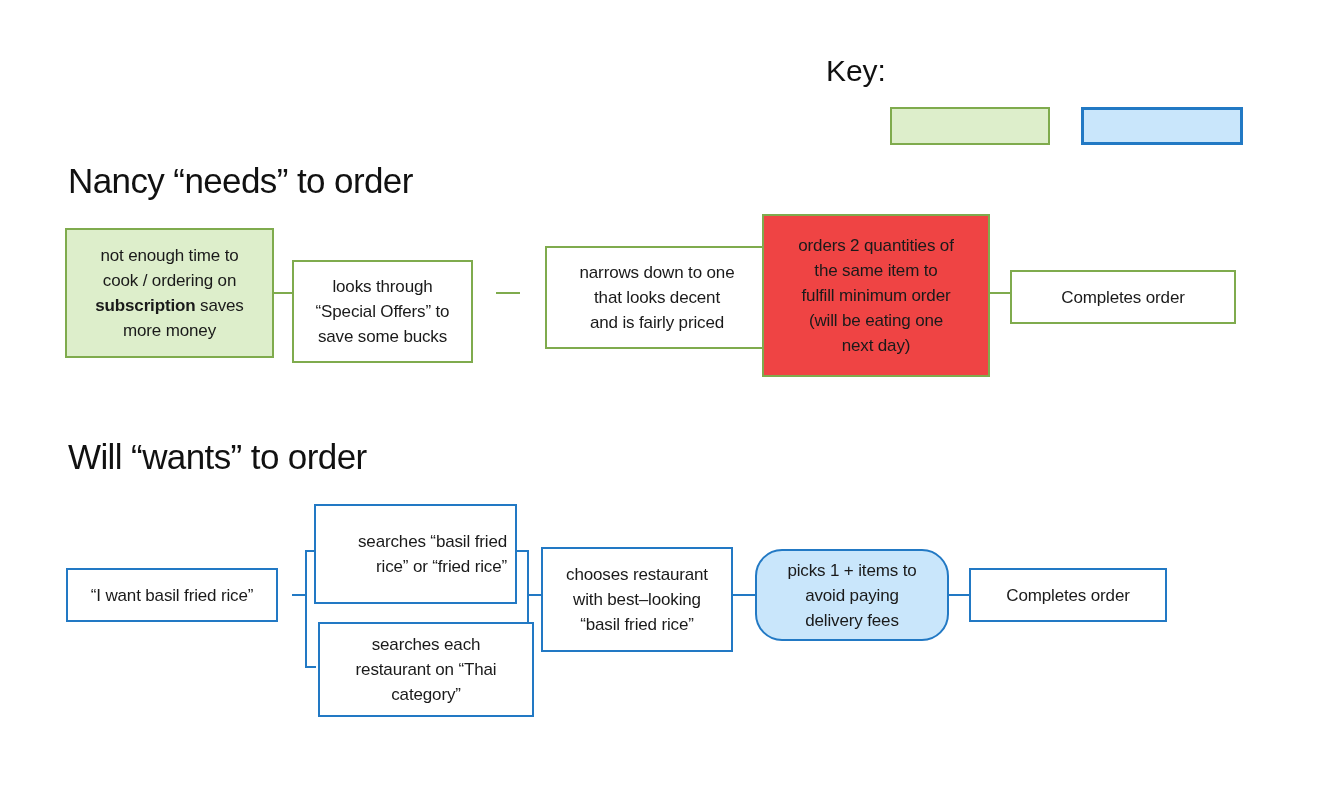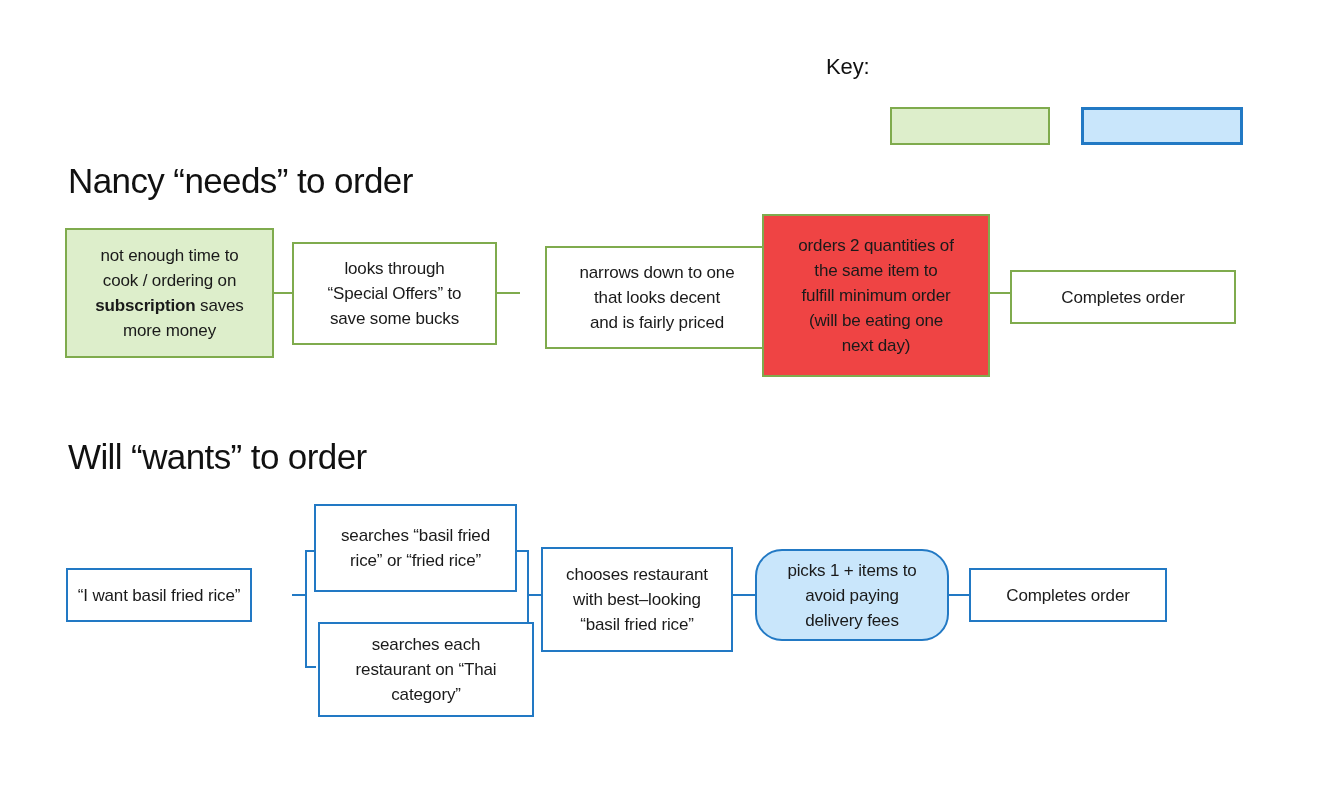--- a/index.html
+++ b/index.html
@@ -20,21 +20,21 @@
     position: absolute;
     left: 0; top: 0;
     width: 1322px;
     height: 806px;
   }
   
   #key-label {
     position: absolute;
     left: 826px;
     top: 54px;
-    font-size: 22px;
+    font-size: 30px;
     font-weight: 400;
     letter-spacing: -0.1px;
     color: #111111;
     white-space: nowrap;
   }
   #key-title {
     position: absolute;
     left: 928px;
     top: 54px;
     font-size: 25px;
@@ -122,21 +122,21 @@
   <div class="conn h" style="left:742px; top:292px; width:20px;"></div>
   <div class="conn h" style="left:989px; top:292px; width:22px;"></div>
 
   <div class="node green fill" id="n1" style="left: 65px; top: 228px; width: 209px; height: 130px; border-color: rgb(127, 171, 77); background: rgb(221, 238, 203);">
     <span class="txt">not enough time to
 cook / ordering on
 <b>subscription</b> saves
 more money</span>
   </div>
 
-  <div class="node green" id="n2" style="left: 292px; top: 242px; width: 205px; height: 103px; border-color: rgb(127, 171, 77); align-items: center;">
+  <div class="node green" id="n2" style="left: 292px; top: 260px; width: 181px; height: 103px; border-color: rgb(127, 171, 77); align-items: center;">
     <span class="txt">looks through
 “Special Offers” to
 save some bucks</span>
   </div>
 
   <div class="node green" id="n3" style="left: 519px; top: 246px; width: 224px; height: 103px; border-color: rgb(127, 171, 77); margin-left: 26px;">
     <span class="txt">narrows down to one
 that looks decent
 and is fairly priced</span>
   </div>
@@ -161,25 +161,25 @@
   <div class="conn h blue" style="left:305px; top:666px; width:11px;"></div>
 
   <div class="conn h blue" style="left:516px; top:550px; width:12px;"></div>
   <div class="conn h blue" style="left:514px; top:666px; width:14px;"></div>
   <div class="conn v blue" style="left:527px; top:550px; height:118px;"></div>
   <div class="conn h blue" style="left:527px; top:594px; width:15px;"></div>
 
   <div class="conn h blue" style="left:733px; top:594px; width:22px;"></div>
   <div class="conn h blue" style="left:949px; top:594px; width:20px;"></div>
 
-  <div class="node blue" id="w1" style="left: 66px; top: 568px; width: 186px; height: 54px; border-color: rgb(34, 121, 196);">
+  <div class="node blue" id="w1" style="left: 66px; top: 568px; width: 212px; height: 54px; border-color: rgb(34, 121, 196);">
     <span class="txt">“I want basil fried rice”</span>
   </div>
 
-  <div class="node blue" id="w2a" style="left: 314px; top: 504px; width: 203px; height: 88px; border-color: rgb(34, 121, 196);">
+  <div class="node blue" id="w2a" style="left: 314px; top: 504px; width: 203px; height: 100px; border-color: rgb(34, 121, 196); text-align: right;">
     <span class="txt">searches “basil fried
 rice” or “fried rice”</span>
   </div>
 
   <div class="node blue" id="w2b" style="left: 318px; top: 622px; width: 216px; height: 95px; border-color: rgb(34, 121, 196);">
     <span class="txt">searches each
 restaurant on “Thai
 category”</span>
   </div>
 

